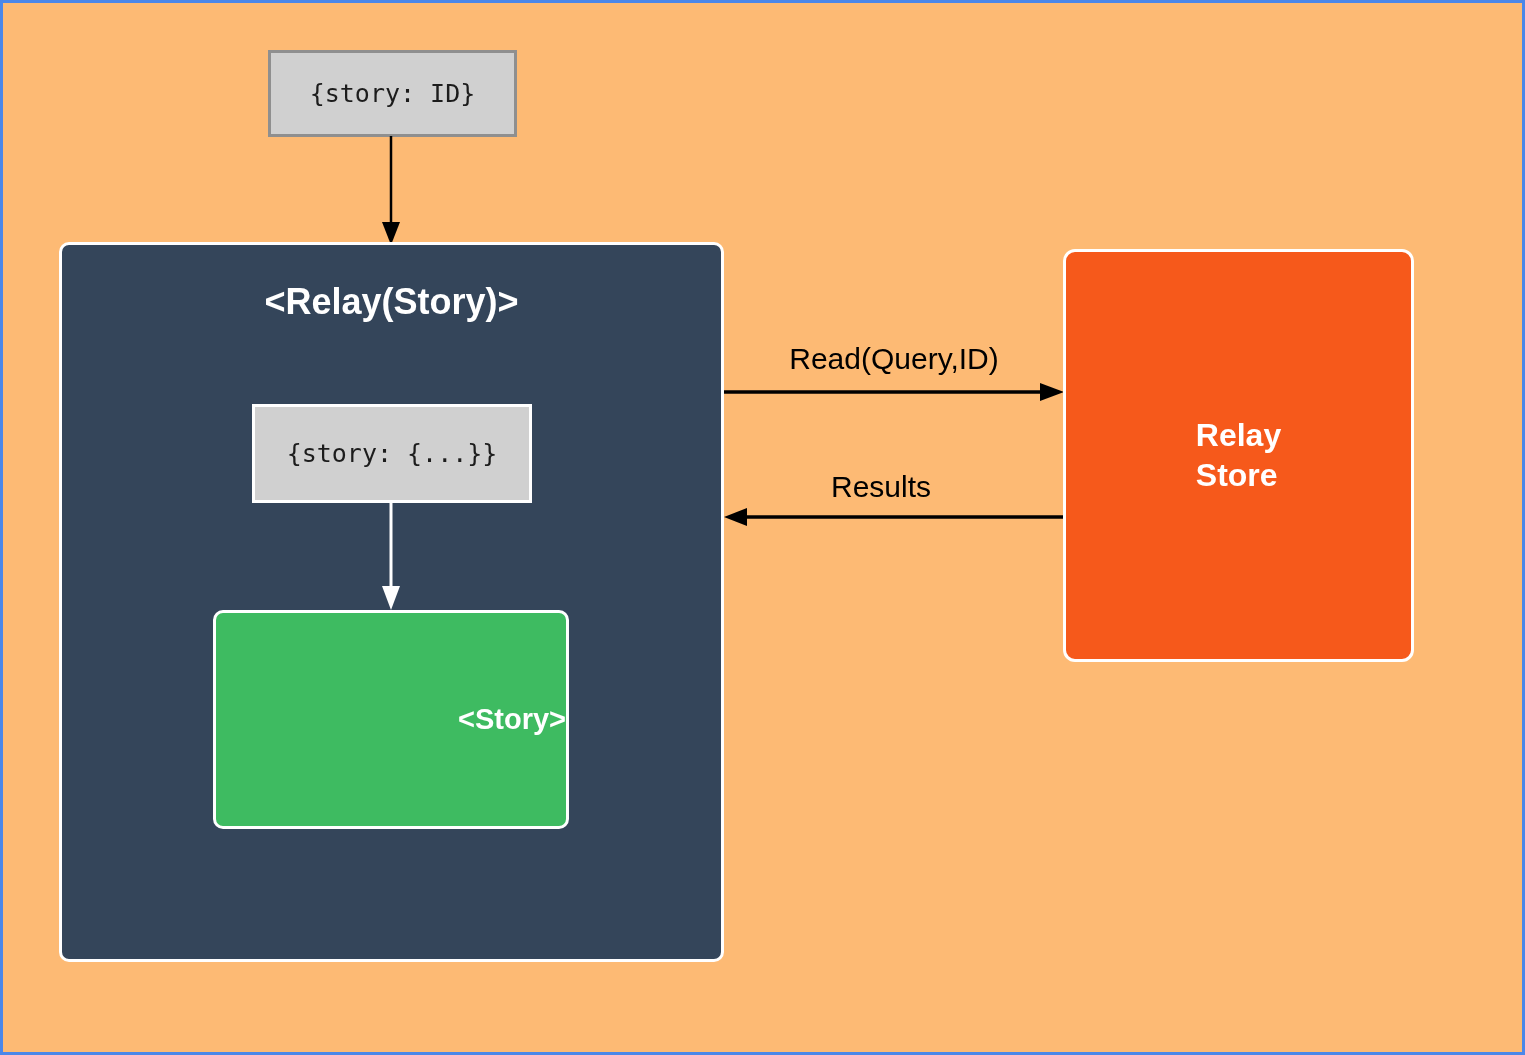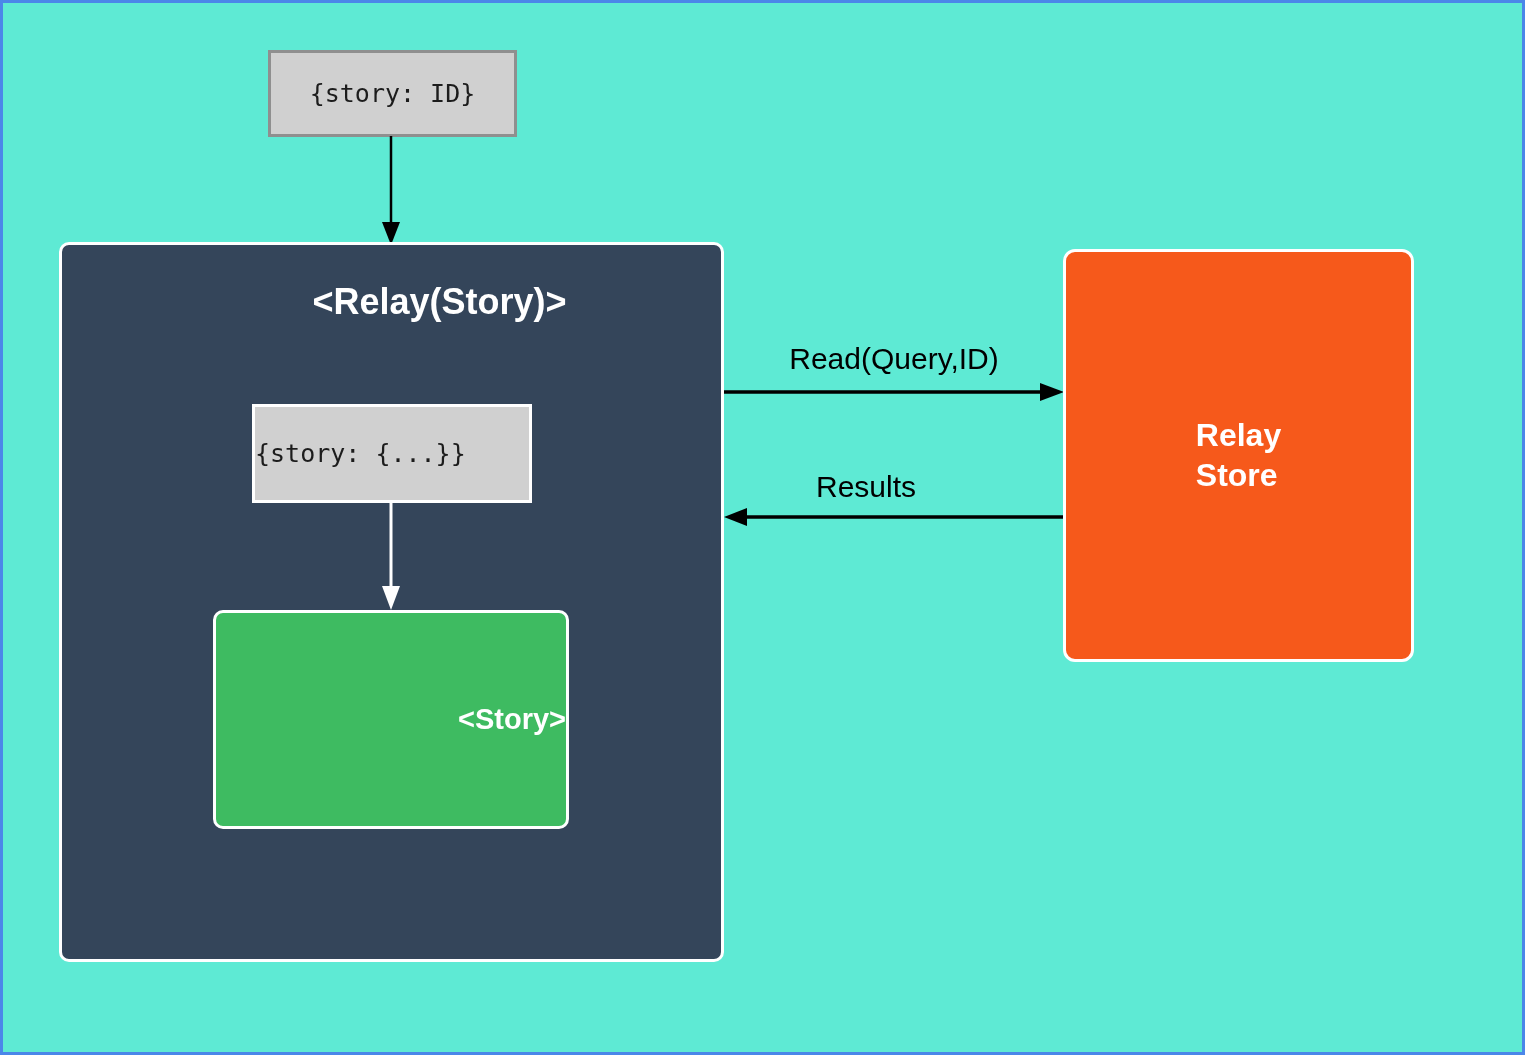--- a/index.html
+++ b/index.html
@@ -3,21 +3,21 @@
 <meta charset="utf-8">
 <style>
   html, body { margin: 0; padding: 0; background: #ffffff; }
   body { font-family: "Liberation Sans", sans-serif; }
 
   .canvas {
     position: relative;
     width: 1525px;
     height: 1055px;
     box-sizing: border-box;
-    background: #5eead4;
+    background: #fdba74;
     border: 3px solid #4b87e9;
     overflow: hidden;
   }
 
   .box {
     position: absolute;
     box-sizing: border-box;
     display: flex;
     align-items: center;
     justify-content: center;
@@ -45,32 +45,31 @@
   }
 
   .relay-title {
     position: absolute;
     left: 0; top: 36px;
     width: 659px;
     text-align: center;
     color: #ffffff;
     font-weight: bold;
     font-size: 36px;
-    margin-left: 48px;
   }
 
   .props-inner {
     position: absolute;
     left: 190px; top: 159px;
     width: 280px; height: 99px;
     background: #d0d0d0;
     border: 3px solid #ffffff;
     display: flex;
     align-items: center;
-    justify-content: flex-start;
+    justify-content: center;
     box-sizing: border-box;
   }
 
   .story {
     position: absolute;
     left: 151px; top: 365px;
     width: 356px; height: 219px;
     background: #3ebb61;
     border: 3px solid #ffffff;
     border-radius: 10px;
@@ -99,21 +98,21 @@
     text-align: left;
   }
 
   .edge-label {
     position: absolute;
     text-align: center;
     font-size: 30px;
     color: #000000;
   }
   .label-read    { left: 721px; top: 339px; width: 340px; }
-  .label-results { left: 721px; top: 467px; width: 284px; }
+  .label-results { left: 736px; top: 467px; width: 284px; }
 
   svg.arrow { position: absolute; display: block; }
 </style>
 </head>
 <body>
 
 <div class="canvas">
 
   <div class="box mono props-top">
     <span>{story: ID}</span>

